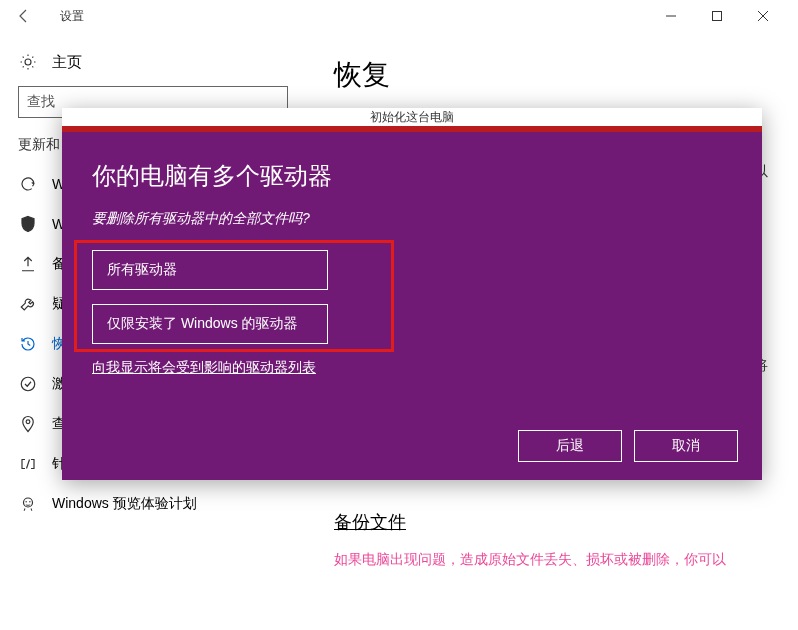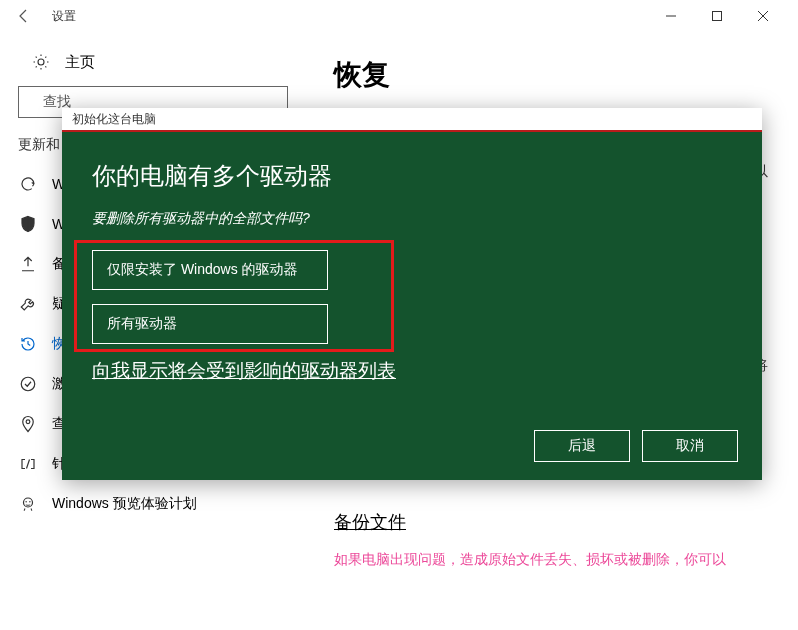--- a/index.html
+++ b/index.html
@@ -13,20 +13,21 @@
       color: #000;
     }
     
     .titlebar {
       height: 32px;
       display: flex;
       align-items: center;
       padding: 0 12px;
       font-size: 12px;
       color: #333;
+      gap: 8px;
     }
     .titlebar .back-btn {
       width: 24px;
       height: 24px;
       display: flex;
       align-items: center;
       justify-content: center;
       margin-right: 16px;
       color: #555;
     }
@@ -48,35 +49,34 @@
     }
     .sidebar {
       width: 310px;
       padding: 14px 0 0 0;
     }
     .home-row {
       display: flex;
       align-items: center;
       padding: 6px 18px 14px 18px;
       font-size: 15px;
-      margin-left: 13px;
     }
     .home-row .gear {
       width: 20px;
       height: 20px;
       margin-right: 14px;
       display:flex;align-items:center;justify-content:center;
     }
     .search-box {
       margin: 0 22px 18px 18px;
       border: 1px solid #666;
       height: 32px;
       display: flex;
       align-items: center;
-      padding: 0 24px;
+      padding: 0 8px;
       font-size: 14px;
       color: #555;
     }
     .section-label {
       padding: 0 18px 10px 18px;
       font-size: 14px;
       color: #333;
     }
     .nav-list { }
     .nav-item {
@@ -107,21 +107,21 @@
       bottom: 8px;
       width: 0;
     }
     .nav-item.active .ic { color: #0066cc; }
     .main-panel {
       flex: 1;
       padding: 18px 0 0 24px;
     }
     .page-title {
       font-size: 28px;
-      font-weight: 700;
+      font-weight: 400;
       margin-bottom: 28px;
       margin-top: 6px;
     }
     .body-text {
       font-size: 14px;
       color: #ec4899;
       line-height: 1.7;
       max-width: 420px;
     }
     .link-text {
@@ -146,30 +146,31 @@
       height: 372px;
       background: #ffffff;
       box-shadow: 0 4px 22px rgba(0,0,0,0.35);
       display: flex;
       flex-direction: column;
       z-index: 50;
     }
     .modal-header {
       height: 24px;
       background: #fff;
-      border-bottom: 2px solid #b91c1c;
+      border-bottom: 6px solid #b91c1c;
       font-size: 12px;
       color: #333;
       display: flex;
       align-items: center;
       padding: 0 10px;
+      justify-content: center;
     }
     .modal-body {
       flex: 1;
-      background: #14532d;
+      background: #701a75;
       color: #fff;
       padding: 28px 30px 18px 30px;
       position: relative;
     }
     .modal-title {
       font-size: 24px;
       font-weight: 400;
       margin-bottom: 18px;
     }
     .modal-sub {
@@ -184,36 +185,36 @@
       font-size: 14px;
       text-align: left;
       padding: 10px 14px;
       width: 236px;
       display: block;
       margin-bottom: 14px;
       font-family: inherit;
     }
     .modal-link {
       color: #fff;
-      font-size: 19px;
+      font-size: 14px;
       text-align: right;
     }
     .modal-footer {
       position: absolute;
       right: 24px;
       bottom: 18px;
       display: flex;
       gap: 12px;
     }
     .modal-footer .fbtn {
       border: 1px solid #fff;
       background: transparent;
       color: #fff;
       font-size: 14px;
-      width: 96px;
+      width: 104px;
       height: 32px;
       font-family: inherit;
     }
     
     .red-box {
       position: absolute;
       border: 3px solid #e31b1b;
       pointer-events: none;
       z-index: 60;
     }
@@ -373,22 +374,22 @@
 <div class="behind-text" style="top:330px">置，</div>
 <div class="behind-text" style="top:354px">这将</div>
 
 <div class="modal">
   <div class="modal-header">
     <span>初始化这台电脑</span>
   </div>
   <div class="modal-body">
     <div class="modal-title">你的电脑有多个驱动器</div>
     <div class="modal-sub">要删除所有驱动器中的全部文件吗?</div>
+    <button class="opt-btn">所有驱动器</button>
     <button class="opt-btn">仅限安装了 Windows 的驱动器</button>
-    <button class="opt-btn">所有驱动器</button>
     <a class="modal-link" href="#">向我显示将会受到影响的驱动器列表</a>
     <div class="modal-footer">
       <button class="fbtn">后退</button>
       <button class="fbtn">取消</button>
     </div>
   </div>
 </div>
 
 <div class="red-box" style="left:74px; top:240px; width:320px; height:112px;"></div>
 

